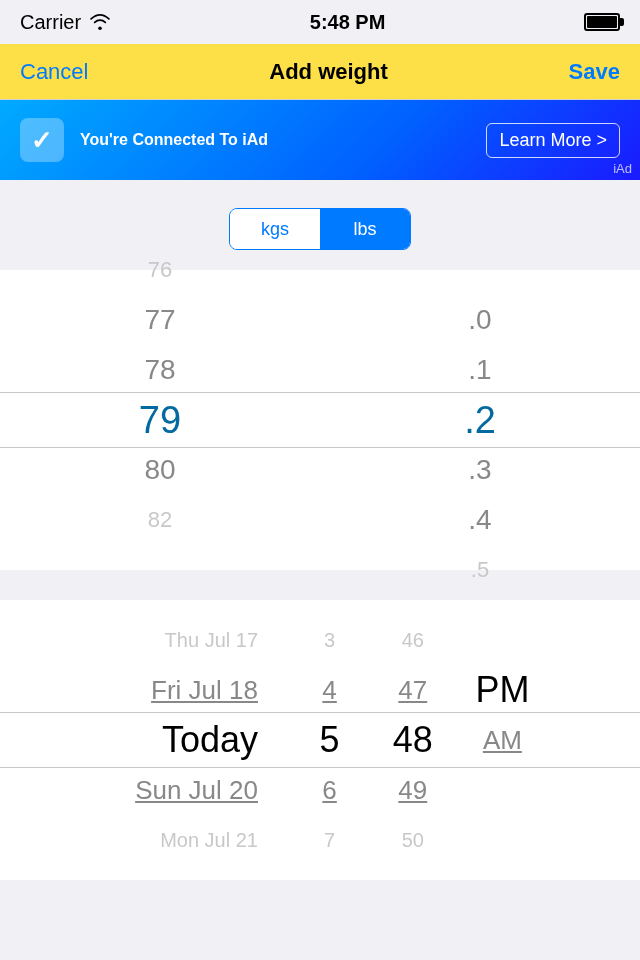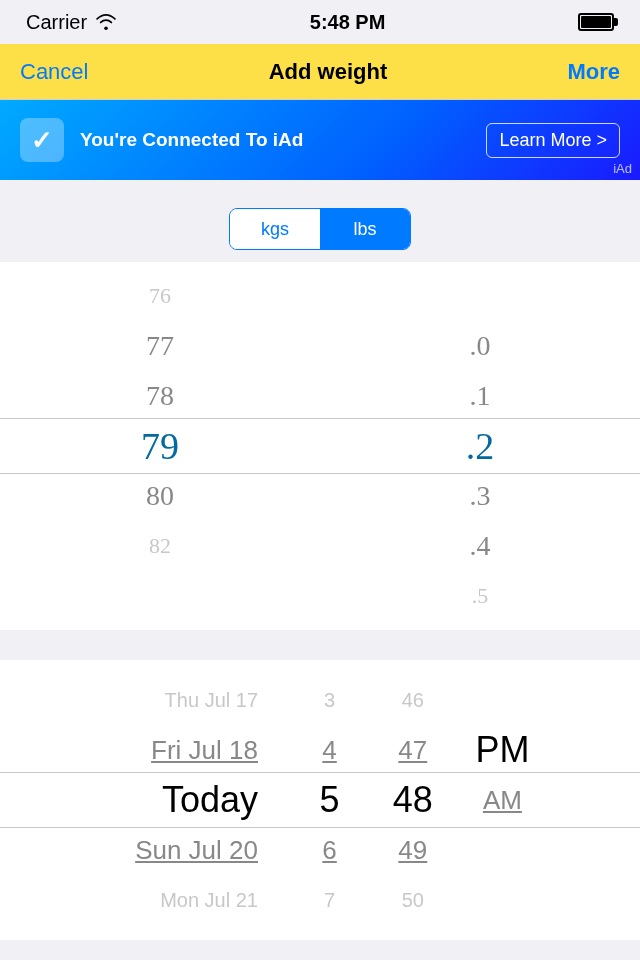--- a/index.html
+++ b/index.html
@@ -11,21 +11,21 @@
       font-family: -apple-system, 'Helvetica Neue', Helvetica, Arial, sans-serif;
       overflow: hidden;
     }
 
     
     .status-bar {
       display: flex;
       justify-content: space-between;
       align-items: center;
       height: 44px;
-      padding: 0 26px;
+      padding: 0 20px;
       background: #f0f0f5;
     }
     .status-carrier {
       font-size: 20px;
       font-weight: 500;
       color: #000;
       display: flex;
       align-items: center;
       gap: 8px;
     }
@@ -120,21 +120,21 @@
       margin-right: 16px;
       flex-shrink: 0;
     }
     .iad-check-mark {
       color: #fff;
       font-size: 26px;
       font-weight: 700;
     }
     .iad-text {
       color: #fff;
-      font-size: 19px;
+      font-size: 16px;
       font-weight: 600;
       flex: 1;
     }
     .iad-learn-more {
       border: 1.5px solid rgba(255,255,255,0.8);
       border-radius: 6px;
       padding: 6px 12px;
       color: #fff;
       font-size: 18px;
       white-space: nowrap;
@@ -145,21 +145,21 @@
       bottom: 4px;
       right: 8px;
       font-size: 13px;
       color: rgba(255,255,255,0.7);
     }
 
     
     .unit-selector-container {
       display: flex;
       justify-content: center;
-      padding: 28px 0 12px;
+      padding: 28px 0 20px;
       background: #f0f0f5;
     }
     .unit-selector {
       display: flex;
       border: 1.5px solid #007aff;
       border-radius: 8px;
       overflow: hidden;
     }
     .unit-btn {
       width: 90px;
@@ -178,23 +178,22 @@
       background: #fff;
       color: #007aff;
     }
 
     
     .picker-section {
       background: #fff;
       display: flex;
       justify-content: center;
       align-items: center;
-      height: 368px;
+      height: 300px;
       position: relative;
-      font-family: Liberation Serif, serif;
     }
     .picker-highlight {
       position: absolute;
       top: 50%;
       left: 0;
       right: 0;
       height: 56px;
       transform: translateY(-50%);
       border-top: 1px solid #c8c8c8;
       border-bottom: 1px solid #c8c8c8;
@@ -321,21 +320,21 @@
   <div class="status-battery">
     <div class="battery-icon">
       <div class="battery-fill"></div>
     </div>
   </div>
 </div>
 
 <div class="nav-bar">
   <span class="nav-cancel">Cancel</span>
   <span class="nav-title">Add weight</span>
-  <span class="nav-save">More</span>
+  <span class="nav-save">Save</span>
 </div>
 
 <div class="iad-banner">
   <div class="iad-check">
     <span class="iad-check-mark">✓</span>
   </div>
   <span class="iad-text">You're Connected To iAd</span>
   <div class="iad-learn-more">Learn More &gt;</div>
   <span class="iad-label">iAd</span>
 </div>

